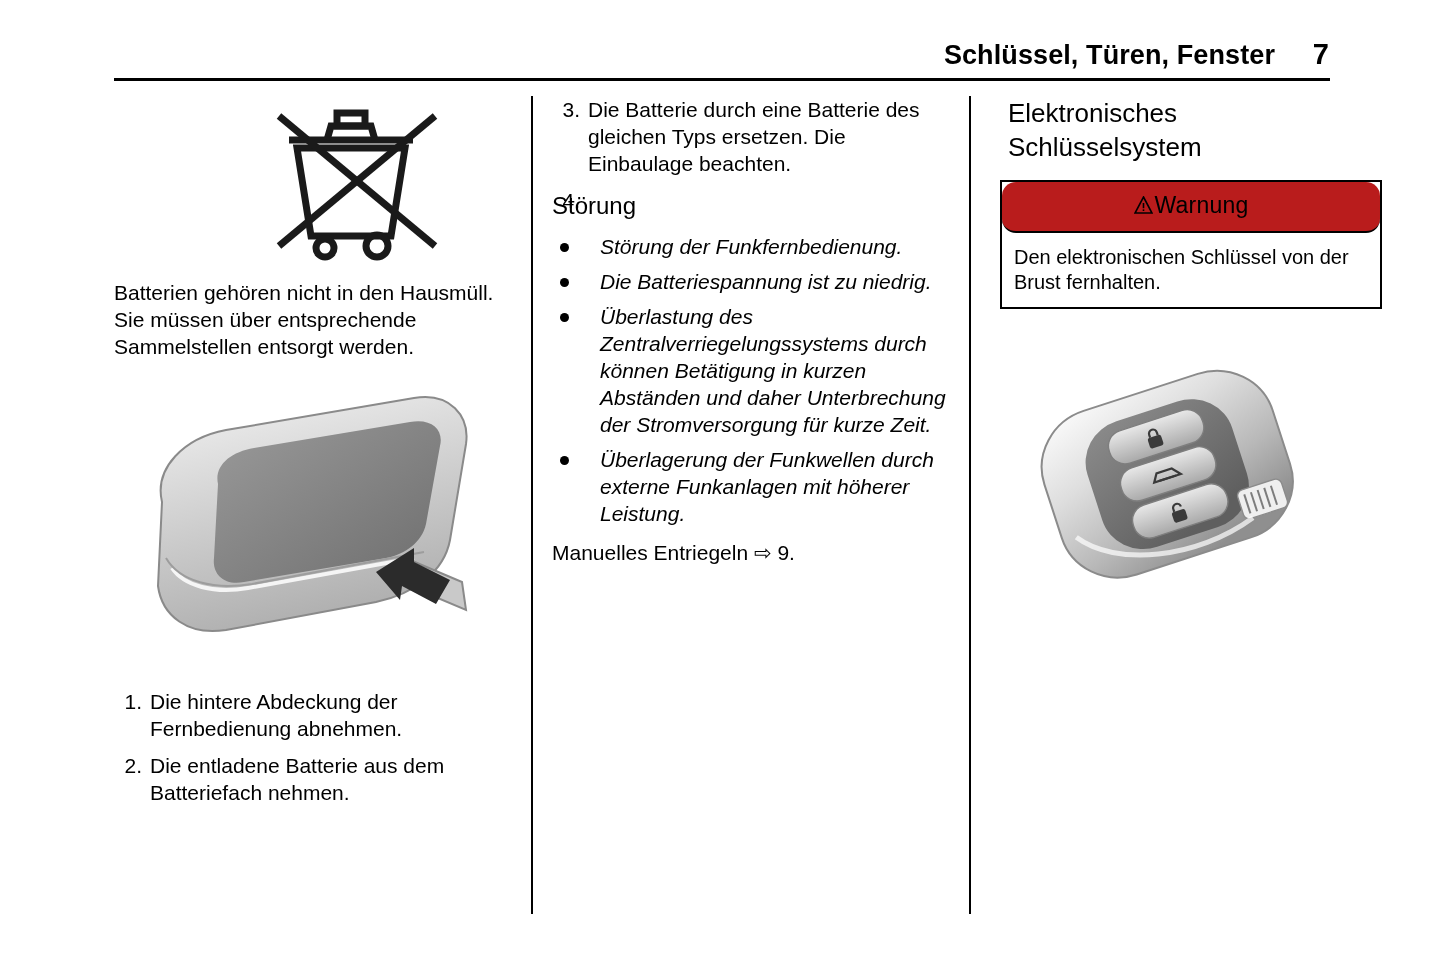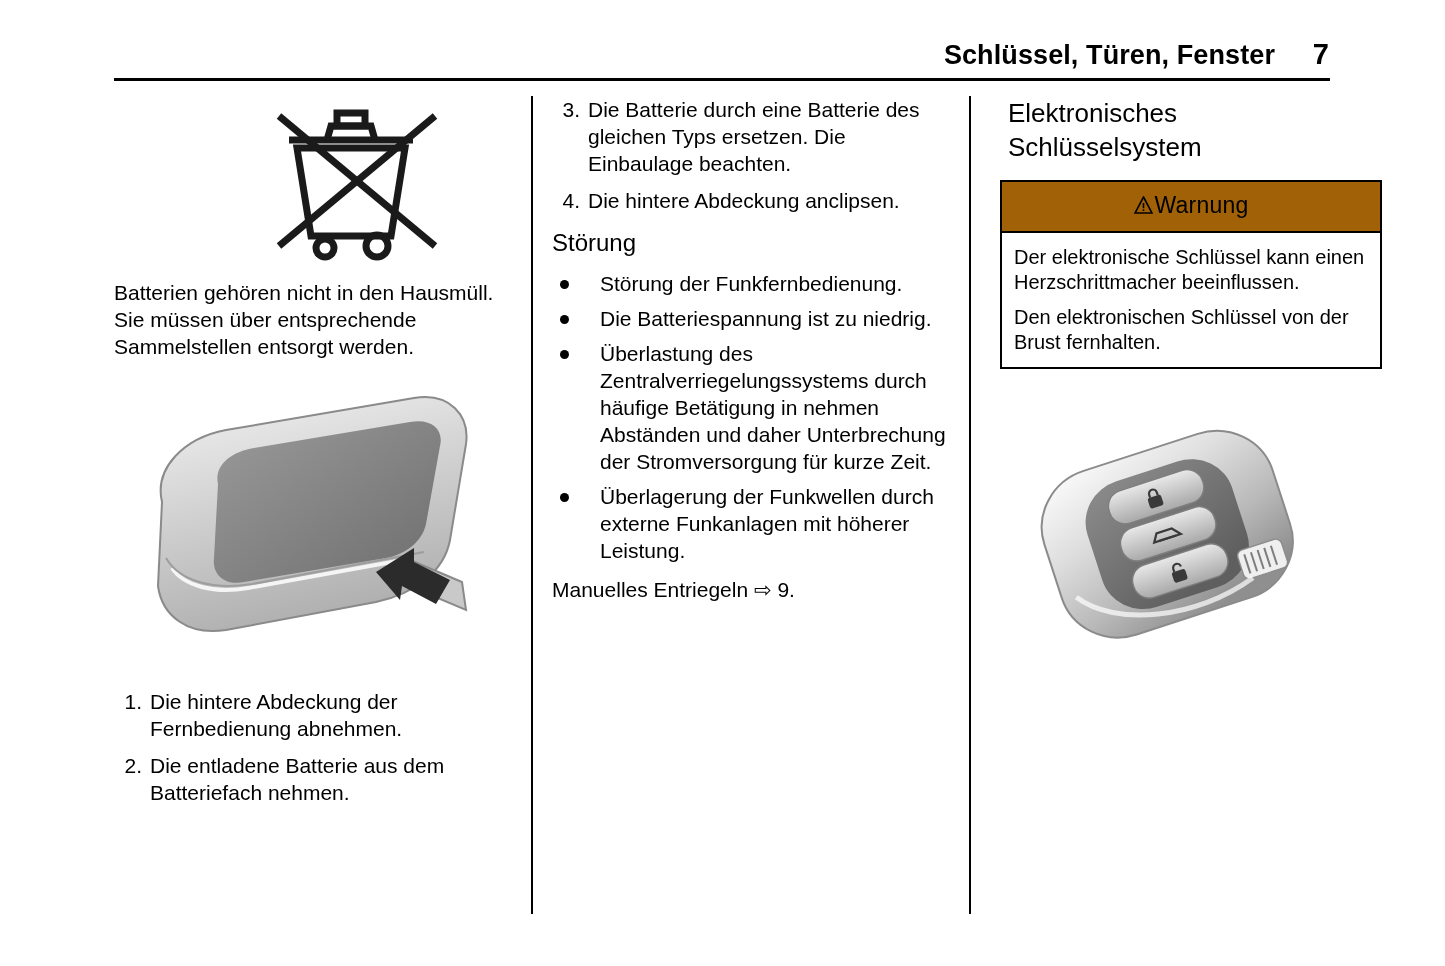--- a/index.html
+++ b/index.html
@@ -114,45 +114,47 @@
     margin: 0 0 12px 0;
     padding: 0;
     list-style: none;
   }
   ul.bullets li {
     position: relative;
     padding-left: 48px;
     font-size: 21px;
     line-height: 27px;
     margin-bottom: 8px;
+    font-style: italic;
   }
   ul.bullets li .dot {
     position: absolute;
     left: 8px;
     top: 10px;
     width: 9px;
     height: 9px;
     border-radius: 50%;
     background: #000;
   }
 
   
   .warnbox {
     border: 2px solid #000;
     width: 382px;
     box-sizing: border-box;
     margin-top: 4px;
   }
   .warnbox .title {
-    background: #a16207;
+    background: #b91c1c;
     border-bottom: 2px solid #000;
     text-align: center;
     font-size: 23px;
     padding: 10px 0 11px 0;
     letter-spacing: 0.2px;
+    border-radius: 14px;
   }
   .warnbox .body {
     padding: 12px 12px 10px 12px;
   }
   .warnbox .body p {
     font-size: 20px;
     line-height: 25px;
     margin-bottom: 10px;
   }
   .warnbox .body p:last-child { margin-bottom: 2px; }
@@ -258,39 +260,38 @@
 
   <div class="col col2">
 
     <ol class="numlist">
       <li>
         <span class="num">3.</span>
         <span>Die Batterie durch eine Batterie des gleichen Typs ersetzen. Die Einbaulage beachten.</span>
       </li>
       <li>
         <span class="num">4.</span>
-        <span>Die hintere Abdeckung anclipsen.</span>
       </li>
     </ol>
 
     <h2 class="section">Störung</h2>
 
 
     <ul class="bullets">
       <li>
         <span class="dot"></span>
         <span>Störung der Funkfernbedienung.</span>
       </li>
       <li>
         <span class="dot"></span>
         <span>Die Batteriespannung ist zu niedrig.</span>
       </li>
       <li>
         <span class="dot"></span>
-        <span>Überlastung des Zentralverriegelungssystems durch häufige Betätigung in nehmen Abständen und daher Unterbrechung der Stromversorgung für kurze Zeit.</span>
+        <span>Überlastung des Zentralverriegelungssystems durch können Betätigung in kurzen Abständen und daher Unterbrechung der Stromversorgung für kurze Zeit.</span>
       </li>
       <li>
         <span class="dot"></span>
         <span>Überlagerung der Funkwellen durch externe Funkanlagen mit höherer Leistung.</span>
       </li>
     </ul>
 
     <p class="arrow-ref">
       <span>Manuelles Entriegeln</span>
       <span>⇨</span>
@@ -306,21 +307,20 @@
       <div class="title">
         <span class="warn-tri">
           <svg width="19" height="18" viewBox="0 0 19 18">
             <path d="M9.5 1 L18 17 L1 17 Z" fill="none" stroke="#000" stroke-width="1.6"></path>
             <rect x="8.7" y="7" width="1.6" height="5.2" fill="#000"></rect>
             <rect x="8.7" y="13.4" width="1.6" height="1.6" fill="#000"></rect>
           </svg>
         </span><span>Warnung</span>
       </div>
       <div class="body">
-        <p>Der elektronische Schlüssel kann einen Herzschrittmacher beeinflussen.</p>
         <p>Den elektronischen Schlüssel von der Brust fernhalten.</p>
       </div>
     </div>
 
     <div class="fig-key2">
       <svg width="330" height="300" viewBox="0 0 330 300" class="fig">
         <defs>
           <linearGradient id="ekBody" x1="0.1" y1="0" x2="0.6" y2="1">
             <stop offset="0%" stop-color="#fbfbfb"></stop>
             <stop offset="35%" stop-color="#dedede"></stop>

